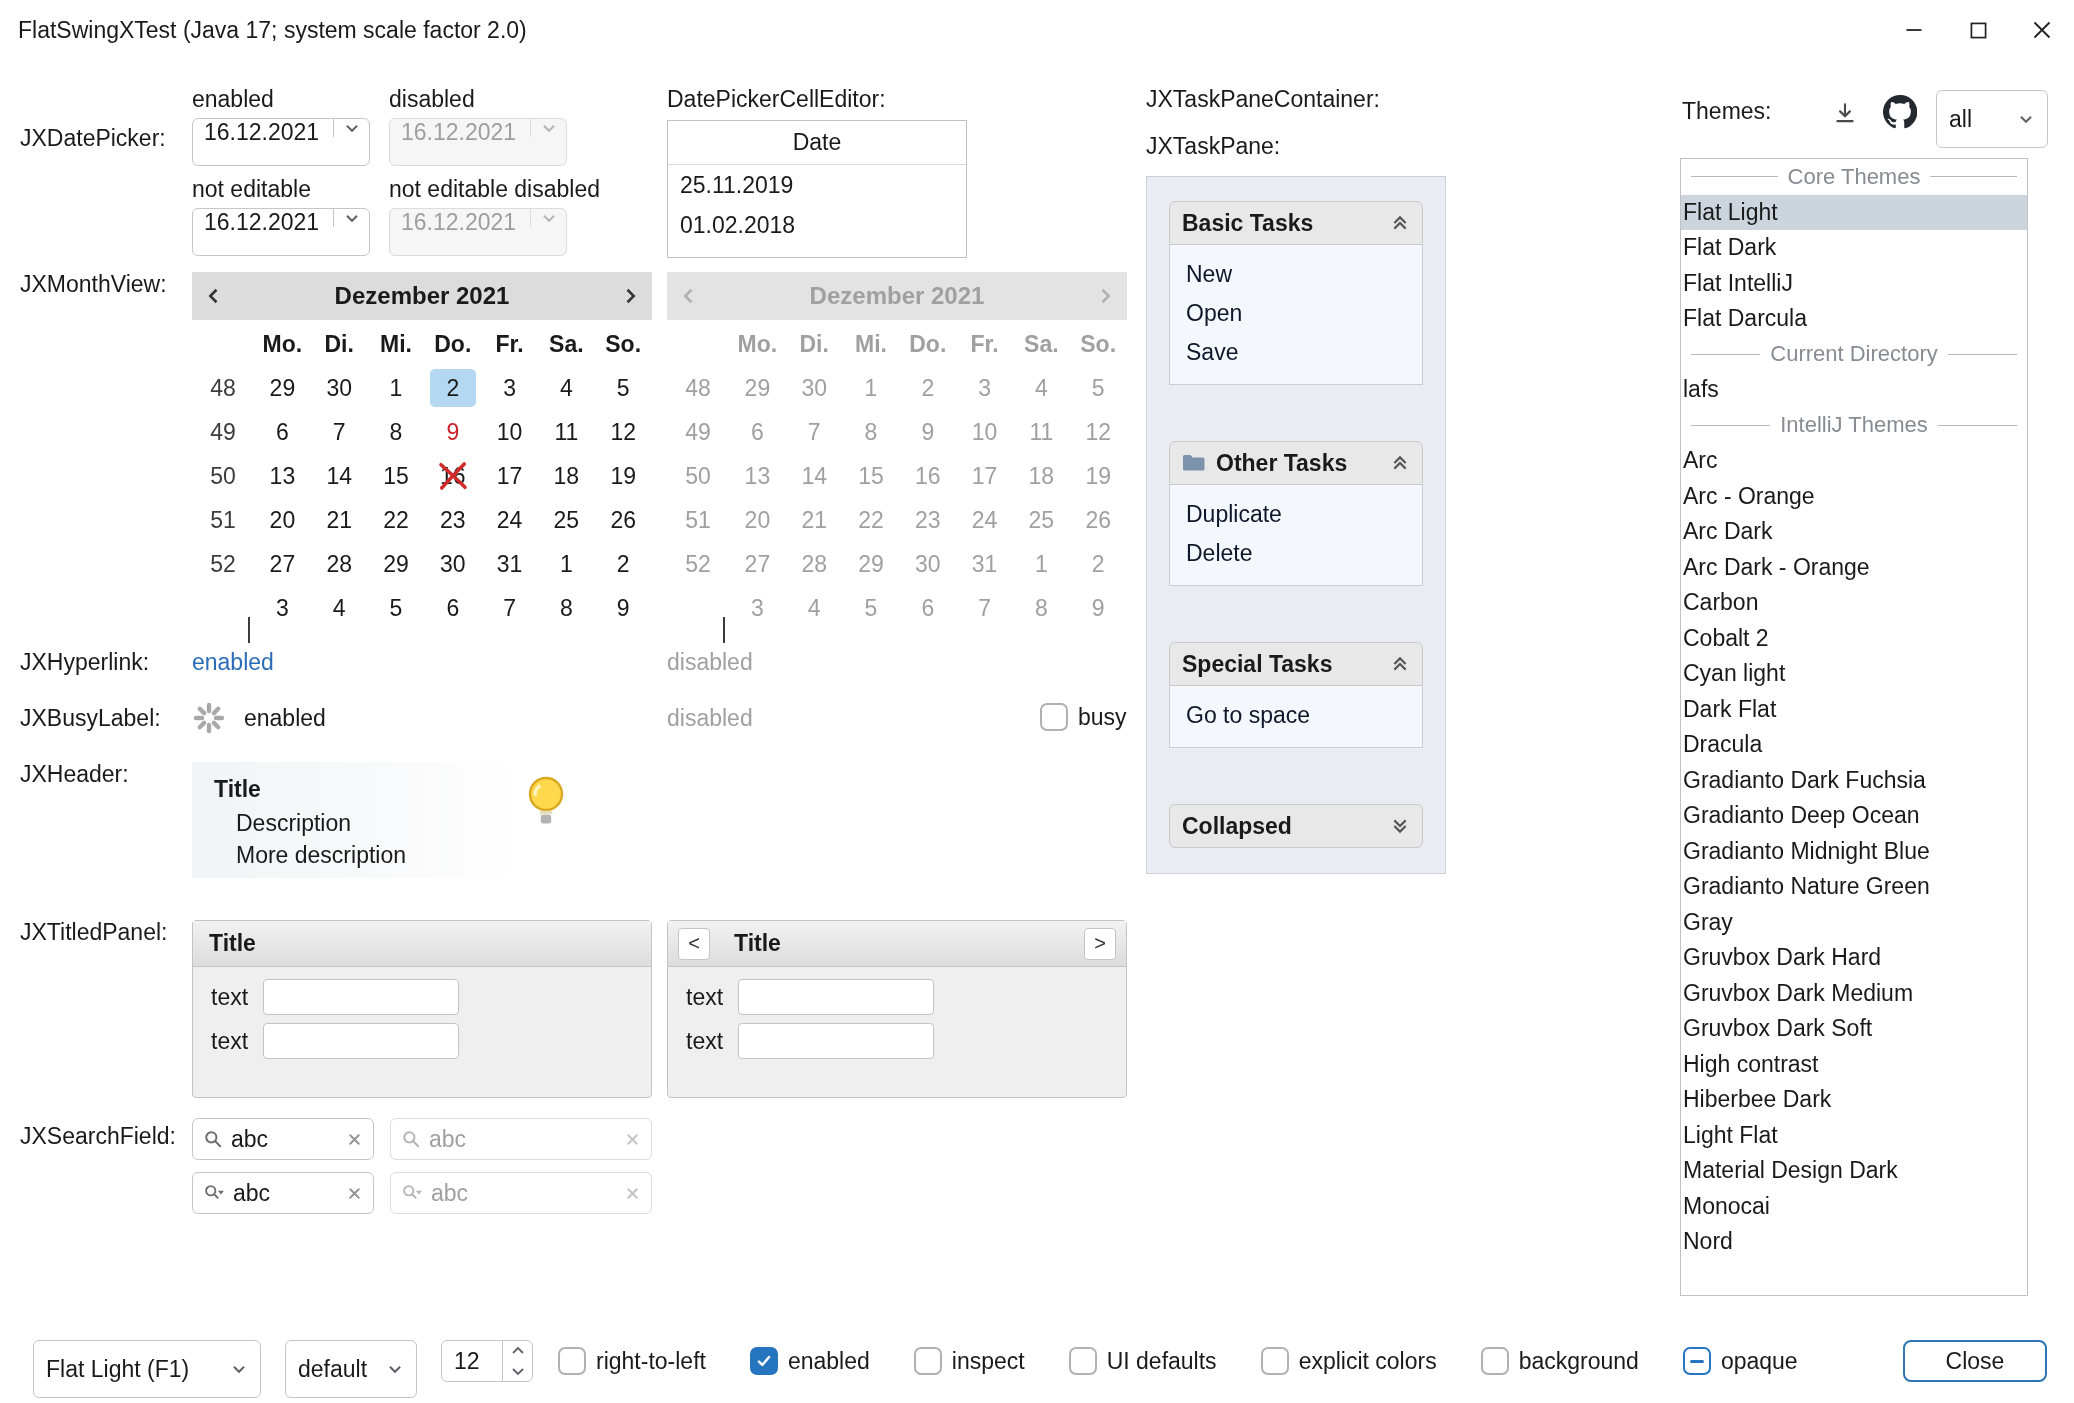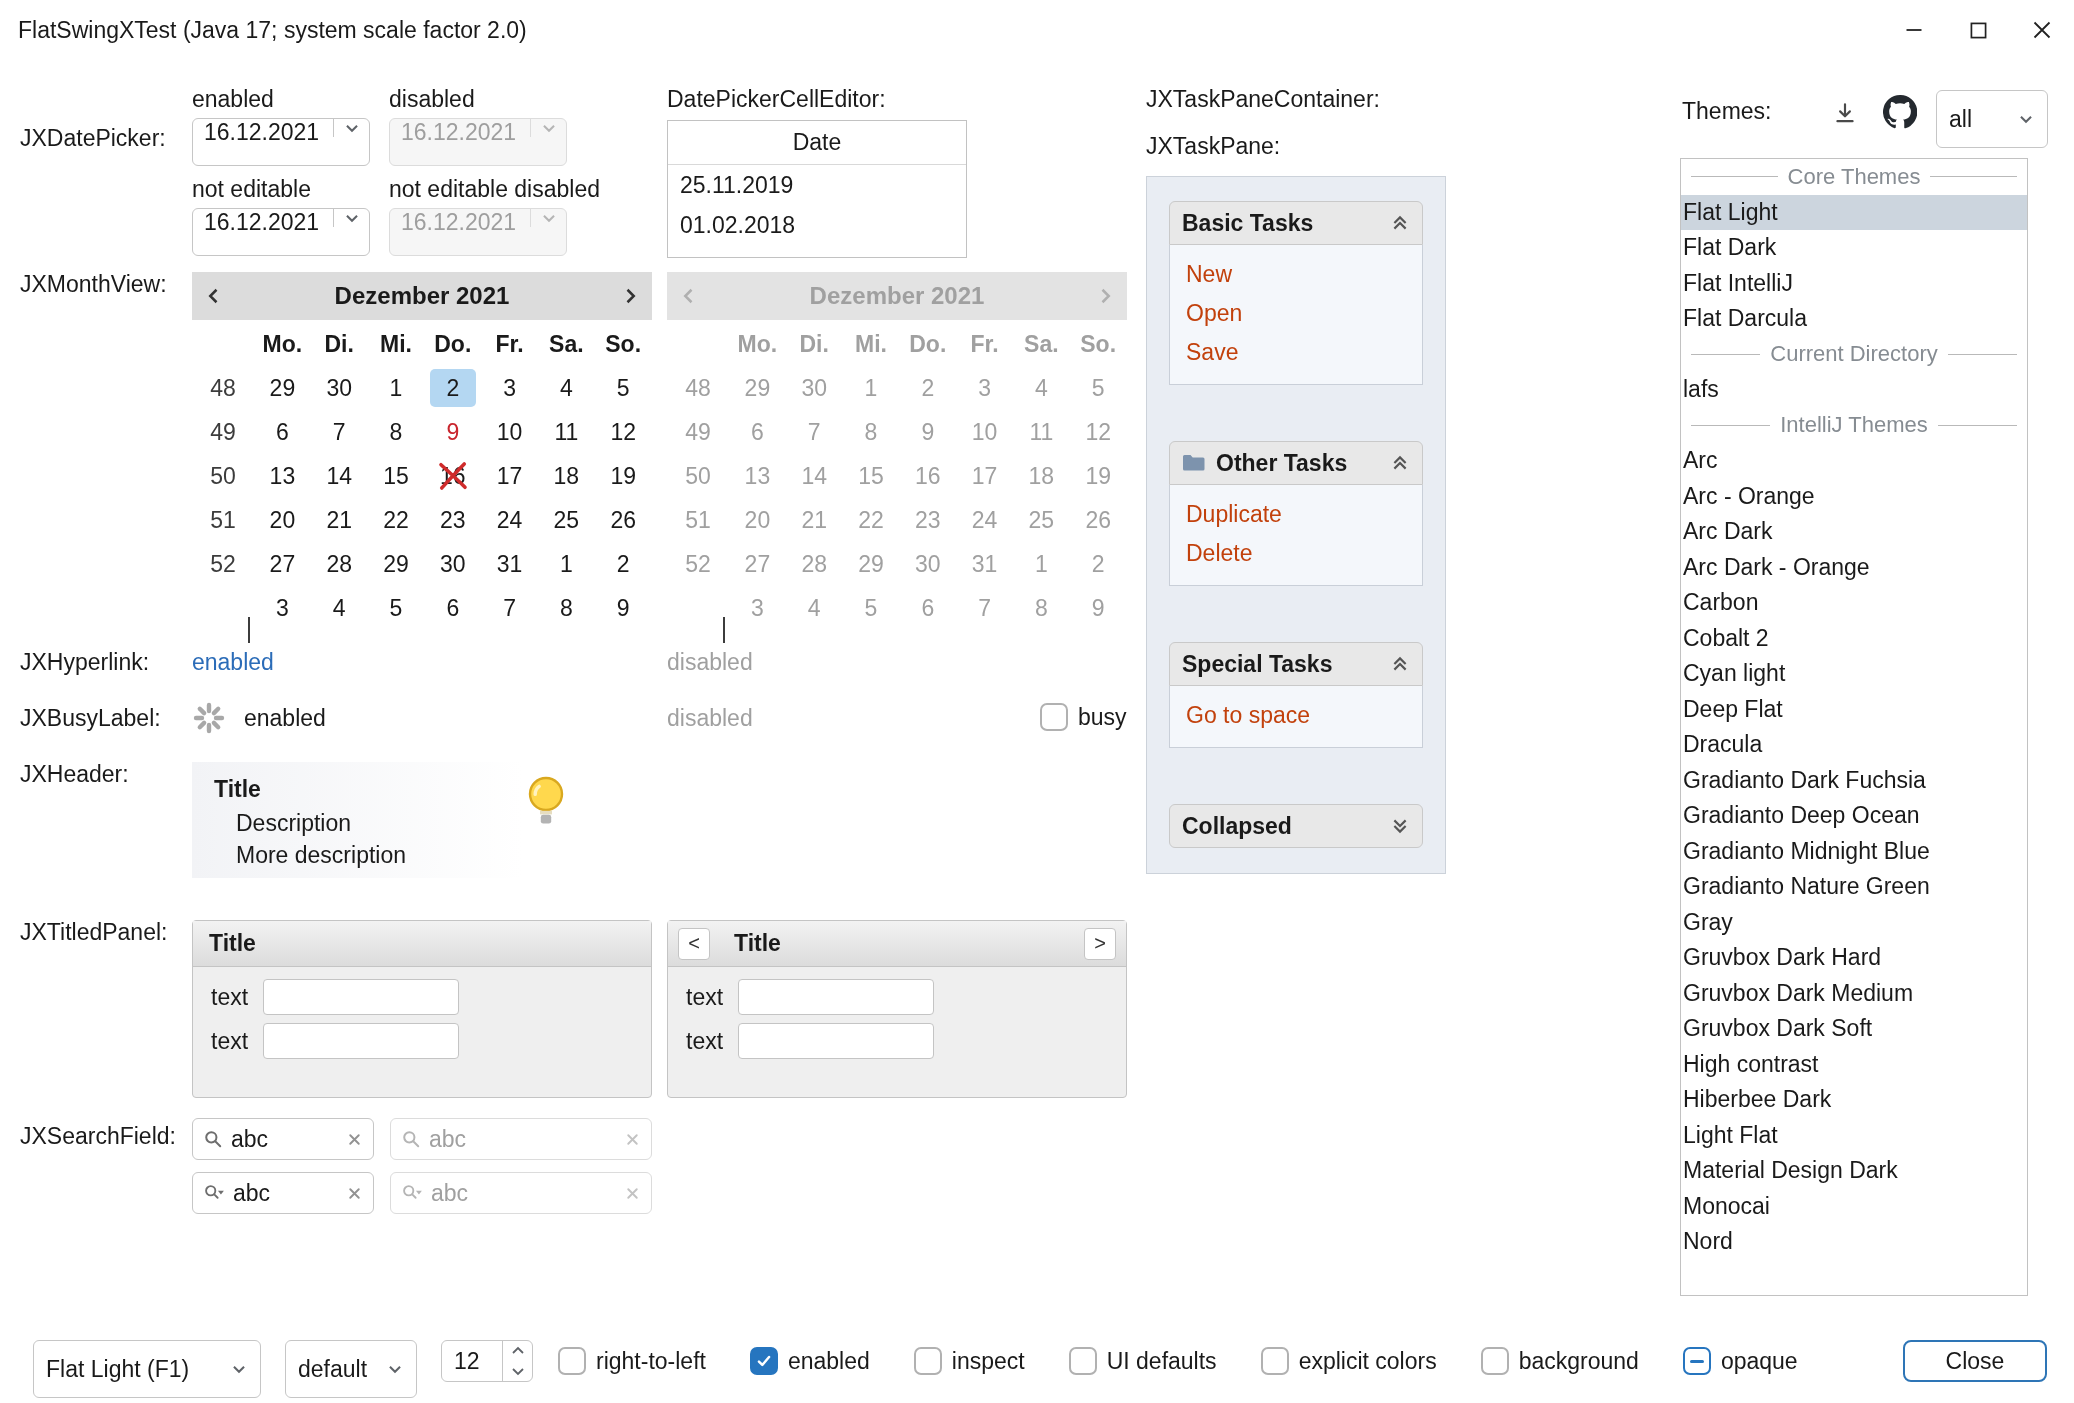--- a/index.html
+++ b/index.html
@@ -84,21 +84,21 @@
   
   #taskpane-container{position:absolute;left:1146px;top:176px;width:300px;height:698px;background:#e9edf3;
                       border:1px solid #ccd2da;padding:24px 22px}
   .pane{margin-bottom:56px}
   .pane-header{height:44px;background:#e8e8e8;border:1px solid #c9c9c9;border-radius:6px 6px 0 0;
                display:flex;align-items:center;padding:0 12px;font-weight:bold;gap:10px}
   .pane.collapsed .pane-header{border-radius:6px}
   .pane-header .chev{margin-left:auto;color:#555;display:flex}
   .pane-icon{display:flex}
   .pane-content{border:1px solid #c9cfd8;border-top:none;background:#f4f7fb;padding:10px 0 12px}
-  .pane-link{color:#c2410c;padding:6px 16px;white-space:nowrap}
+  .pane-link{color:#0f172a;padding:6px 16px;white-space:nowrap}
 
   
   .combo{position:absolute;height:58px;border:1px solid #c6c6c6;border-radius:6px;background:#fff;
          display:flex;align-items:center;padding:0 12px;gap:8px}
   .cmb-text{flex:1;white-space:nowrap}
   .cmb-arrow{color:#5f6368;display:flex}
   #theme-list{position:absolute;left:1680px;top:158px;width:348px;height:1138px;border:1px solid #c2c2c2;background:#fff;overflow:hidden}
   .tl-item{height:35.5px;line-height:35.5px;padding-left:2px;white-space:nowrap}
   .tl-item.selected{background:#ccd5de}
   .tl-sep{height:35.5px;display:flex;align-items:center;color:#868c92;font-size:22px;padding:0 10px;gap:10px;white-space:nowrap}
@@ -578,21 +578,21 @@
       <div class="tl-sep">
         <span>IntelliJ Themes</span>
       </div>
       <div class="tl-item">Arc</div>
       <div class="tl-item">Arc - Orange</div>
       <div class="tl-item">Arc Dark</div>
       <div class="tl-item">Arc Dark - Orange</div>
       <div class="tl-item">Carbon</div>
       <div class="tl-item">Cobalt 2</div>
       <div class="tl-item">Cyan light</div>
-      <div class="tl-item">Deep Flat</div>
+      <div class="tl-item">Dark Flat</div>
       <div class="tl-item">Dracula</div>
       <div class="tl-item">Gradianto Dark Fuchsia</div>
       <div class="tl-item">Gradianto Deep Ocean</div>
       <div class="tl-item">Gradianto Midnight Blue</div>
       <div class="tl-item">Gradianto Nature Green</div>
       <div class="tl-item">Gray</div>
       <div class="tl-item">Gruvbox Dark Hard</div>
       <div class="tl-item">Gruvbox Dark Medium</div>
       <div class="tl-item">Gruvbox Dark Soft</div>
       <div class="tl-item">High contrast</div>

